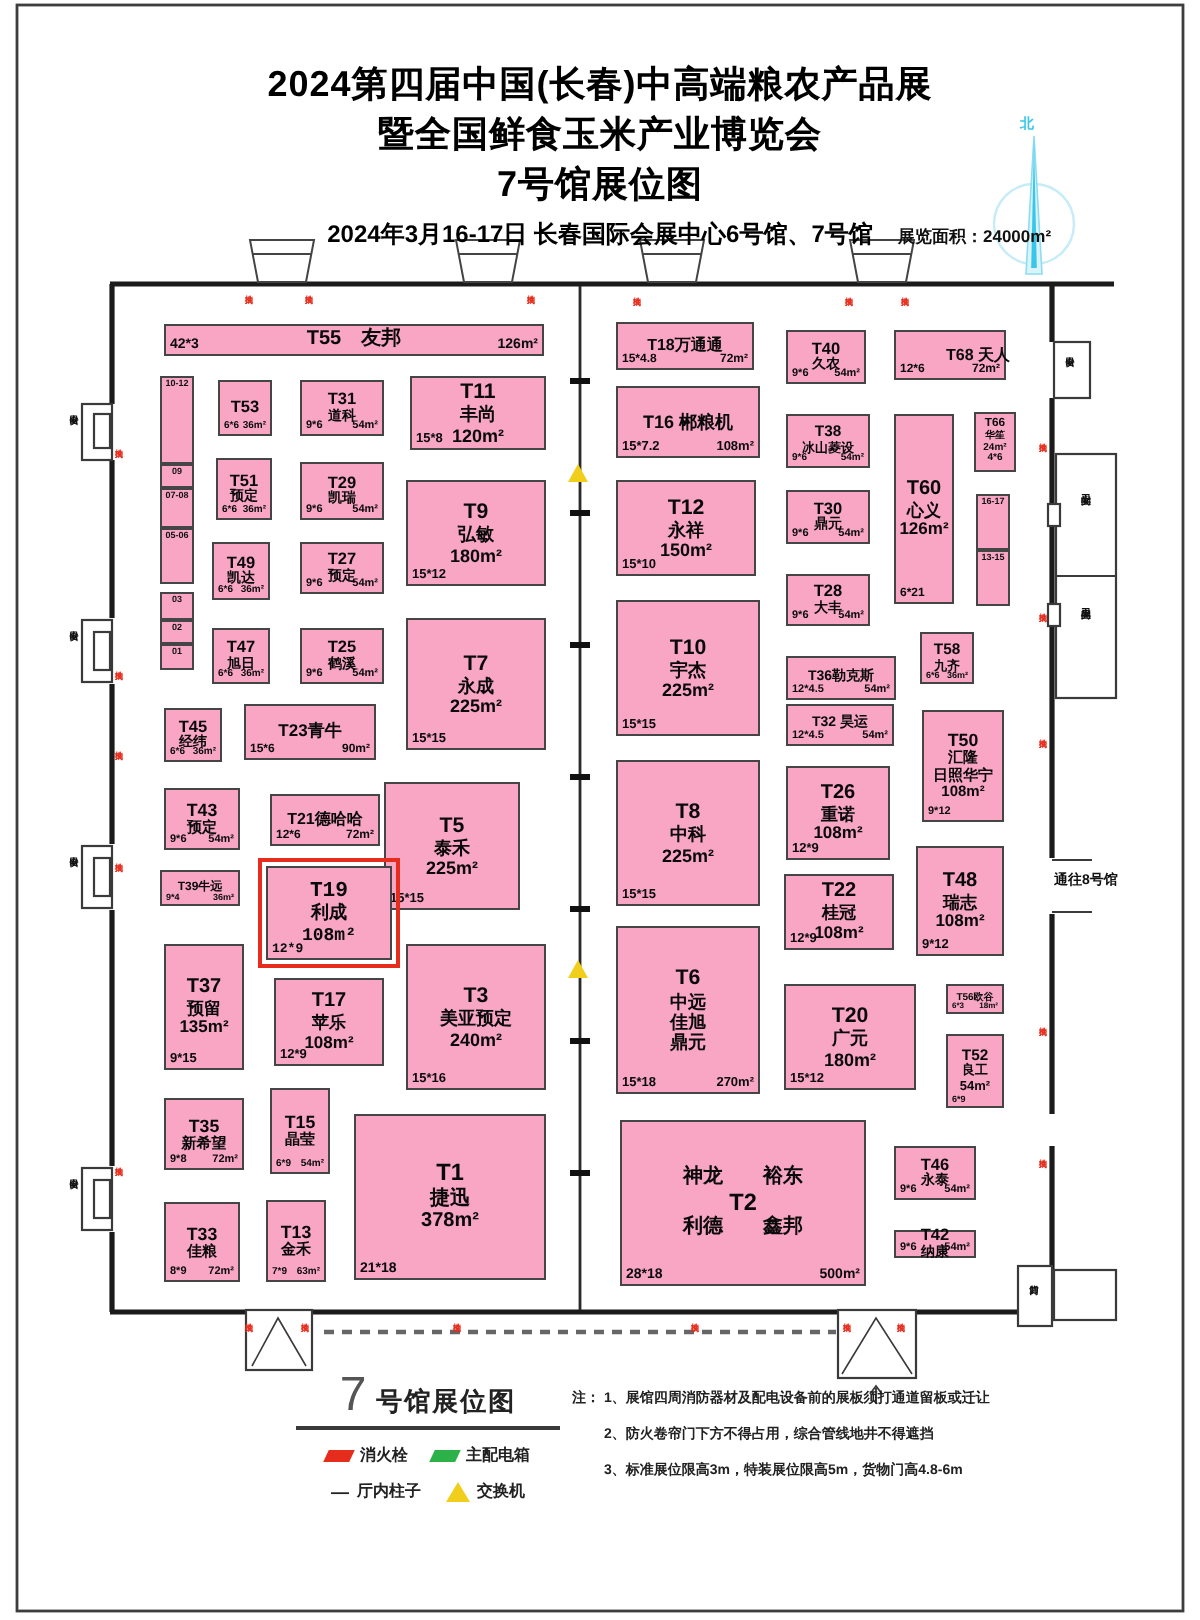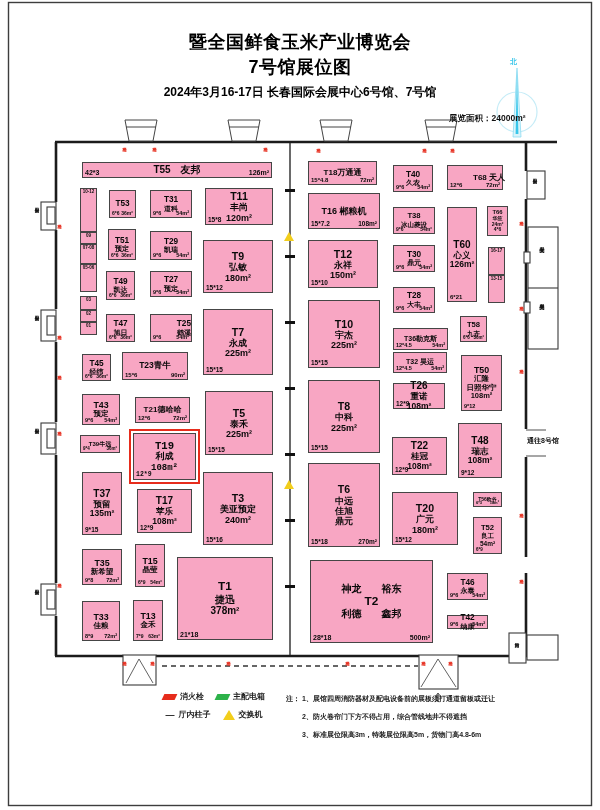--- a/index.html
+++ b/index.html
@@ -117,20 +117,21 @@
     </g>
     <path d="M162,666 H418" stroke="#666" stroke-width="2.2" stroke-dasharray="5,4" fill="none"></path>
     <g>
       <circle cx="517" cy="112" r="20" fill="none" stroke="#c6ecf7" stroke-width="1.2"></circle>
       <polygon points="513,137 517,68 521,137" fill="#daf4fb" stroke="#8edcf2" stroke-width="0.8"></polygon>
       <polygon points="515.6,134 517,70 518.4,134" fill="#39c6ea"></polygon>
     </g>
   </svg>
 
   <div class="hdr">
+    <div class="ht">2024第四届中国(长春)中高端粮农产品展</div>
     <div class="ht">暨全国鲜食玉米产业博览会</div>
     <div class="ht">7号馆展位图</div>
     <div class="hd">2024年3月16-17日  长春国际会展中心6号馆、7号馆</div>
   </div>
   <div class="areanote">展览面积：24000m²</div>
   <div class="north">北</div>
 
   <div id="plan-layer">
       <div class="booth" style="left: 82px; top: 162px; width: 190px; height: 16px; font-size: 10px;">
         <div class="bln">T55　友邦</div>
@@ -183,21 +184,21 @@
         <div class="bln">预定</div>
         <div class="cn cbl" style="font-size: 5.5px;">9*6</div>
         <div class="cn cbr" style="font-size: 5.5px;">54m²</div>
       </div>
       <div class="booth" style="left: 106px; top: 314px; width: 29px; height: 28px; font-size: 7px;">
         <div class="bln bid">T47</div>
         <div class="bln">旭日</div>
         <div class="cn cbl" style="font-size: 5px;">6*6</div>
         <div class="cn cbr" style="font-size: 5px;">36m²</div>
       </div>
-      <div class="booth" style="left: 150px; top: 314px; width: 42px; height: 28px; font-size: 7px; align-items: flex-end;">
+      <div class="booth" style="left: 150px; top: 314px; width: 42px; height: 28px; font-size: 7px;">
         <div class="bln bid">T25</div>
         <div class="bln">鹤溪</div>
         <div class="cn cbl" style="font-size: 5.5px;">9*6</div>
         <div class="cn cbr" style="font-size: 5.5px;">54m²</div>
       </div>
       <div class="booth" style="left: 203px; top: 309px; width: 70px; height: 66px; font-size: 9px;">
         <div class="bln bid">T7</div>
         <div class="bln">永成</div>
         <div class="bln">225m²</div>
         <div class="cn cbl" style="font-size: 6.5px;">15*15</div>
@@ -217,21 +218,21 @@
         <div class="bln bid">T43</div>
         <div class="bln">预定</div>
         <div class="cn cbl" style="font-size: 5.5px;">9*6</div>
         <div class="cn cbr" style="font-size: 5.5px;">54m²</div>
       </div>
       <div class="booth" style="left: 135px; top: 397px; width: 55px; height: 26px; font-size: 8px;">
         <div class="bln">T21德哈哈</div>
         <div class="cn cbl" style="font-size: 6px;">12*6</div>
         <div class="cn cbr" style="font-size: 6px;">72m²</div>
       </div>
-      <div class="booth" style="left: 205px; top: 391px; width: 68px; height: 64px; font-size: 9px;">
+      <div class="booth" style="left: 192px; top: 391px; width: 68px; height: 64px; font-size: 9px;">
         <div class="bln bid">T5</div>
         <div class="bln">泰禾</div>
         <div class="bln">225m²</div>
         <div class="cn cbl" style="font-size: 6.5px;">15*15</div>
       </div>
       <div class="booth" style="left: 80px; top: 435px; width: 40px; height: 18px; font-size: 6px;">
         <div class="bln">T39牛远</div>
         <div class="cn cbl" style="font-size: 4.5px;">9*4</div>
         <div class="cn cbr" style="font-size: 4.5px;">36m²</div>
       </div>
@@ -368,21 +369,21 @@
         <div class="cn cbl" style="font-size: 5.5px;">12*4.5</div>
         <div class="cn cbr" style="font-size: 5.5px;">54m²</div>
       </div>
       <div class="booth" style="left: 461px; top: 355px; width: 41px; height: 56px; font-size: 7.5px;">
         <div class="bln bid">T50</div>
         <div class="bln">汇隆</div>
         <div class="bln">日照华宁</div>
         <div class="bln">108m²</div>
         <div class="cn cbl" style="font-size: 5.5px;">9*12</div>
       </div>
-      <div class="booth" style="left: 393px; top: 383px; width: 52px; height: 26px; font-size: 8.5px;">
+      <div class="booth" style="left: 393px; top: 383px; width: 52px; height: 47px; font-size: 8.5px;">
         <div class="bln bid">T26</div>
         <div class="bln">重诺</div>
         <div class="bln">108m²</div>
         <div class="cn cbl" style="font-size: 6.5px;">12*9</div>
       </div>
       <div class="booth" style="left: 308px; top: 380px; width: 72px; height: 73px; font-size: 9px;">
         <div class="bln bid">T8</div>
         <div class="bln">中科</div>
         <div class="bln">225m²</div>
         <div class="cn cbl" style="font-size: 6.5px;">15*15</div>
@@ -481,20 +482,23 @@
       <div class="hyd" style="left: 150px; top: 658px;">消火栓</div>
       <div class="hyd" style="left: 226px; top: 658px;">消火栓</div>
       <div class="hyd" style="left: 345px; top: 658px;">消火栓</div>
       <div class="hyd" style="left: 421px; top: 658px;">消火栓</div>
       <div class="hyd" style="left: 448px; top: 658px;">消火栓</div>
       <div class="swi" style="left: 284px; top: 232px;"></div>
       <div class="swi" style="left: 284px; top: 480px;"></div>
     </div>
 
   <div class="legend">
+    <div class="lt">
+      <span class="ltn">7</span><span class="ltt">号馆展位图</span>
+    </div>
     <div class="lrow">
       <span class="li">
           <i class="ic-hyd"></i>
           <span>消火栓</span>
         </span>
       <span class="li">
           <i class="ic-pow"></i>
           <span>主配电箱</span>
         </span>
     </div>

